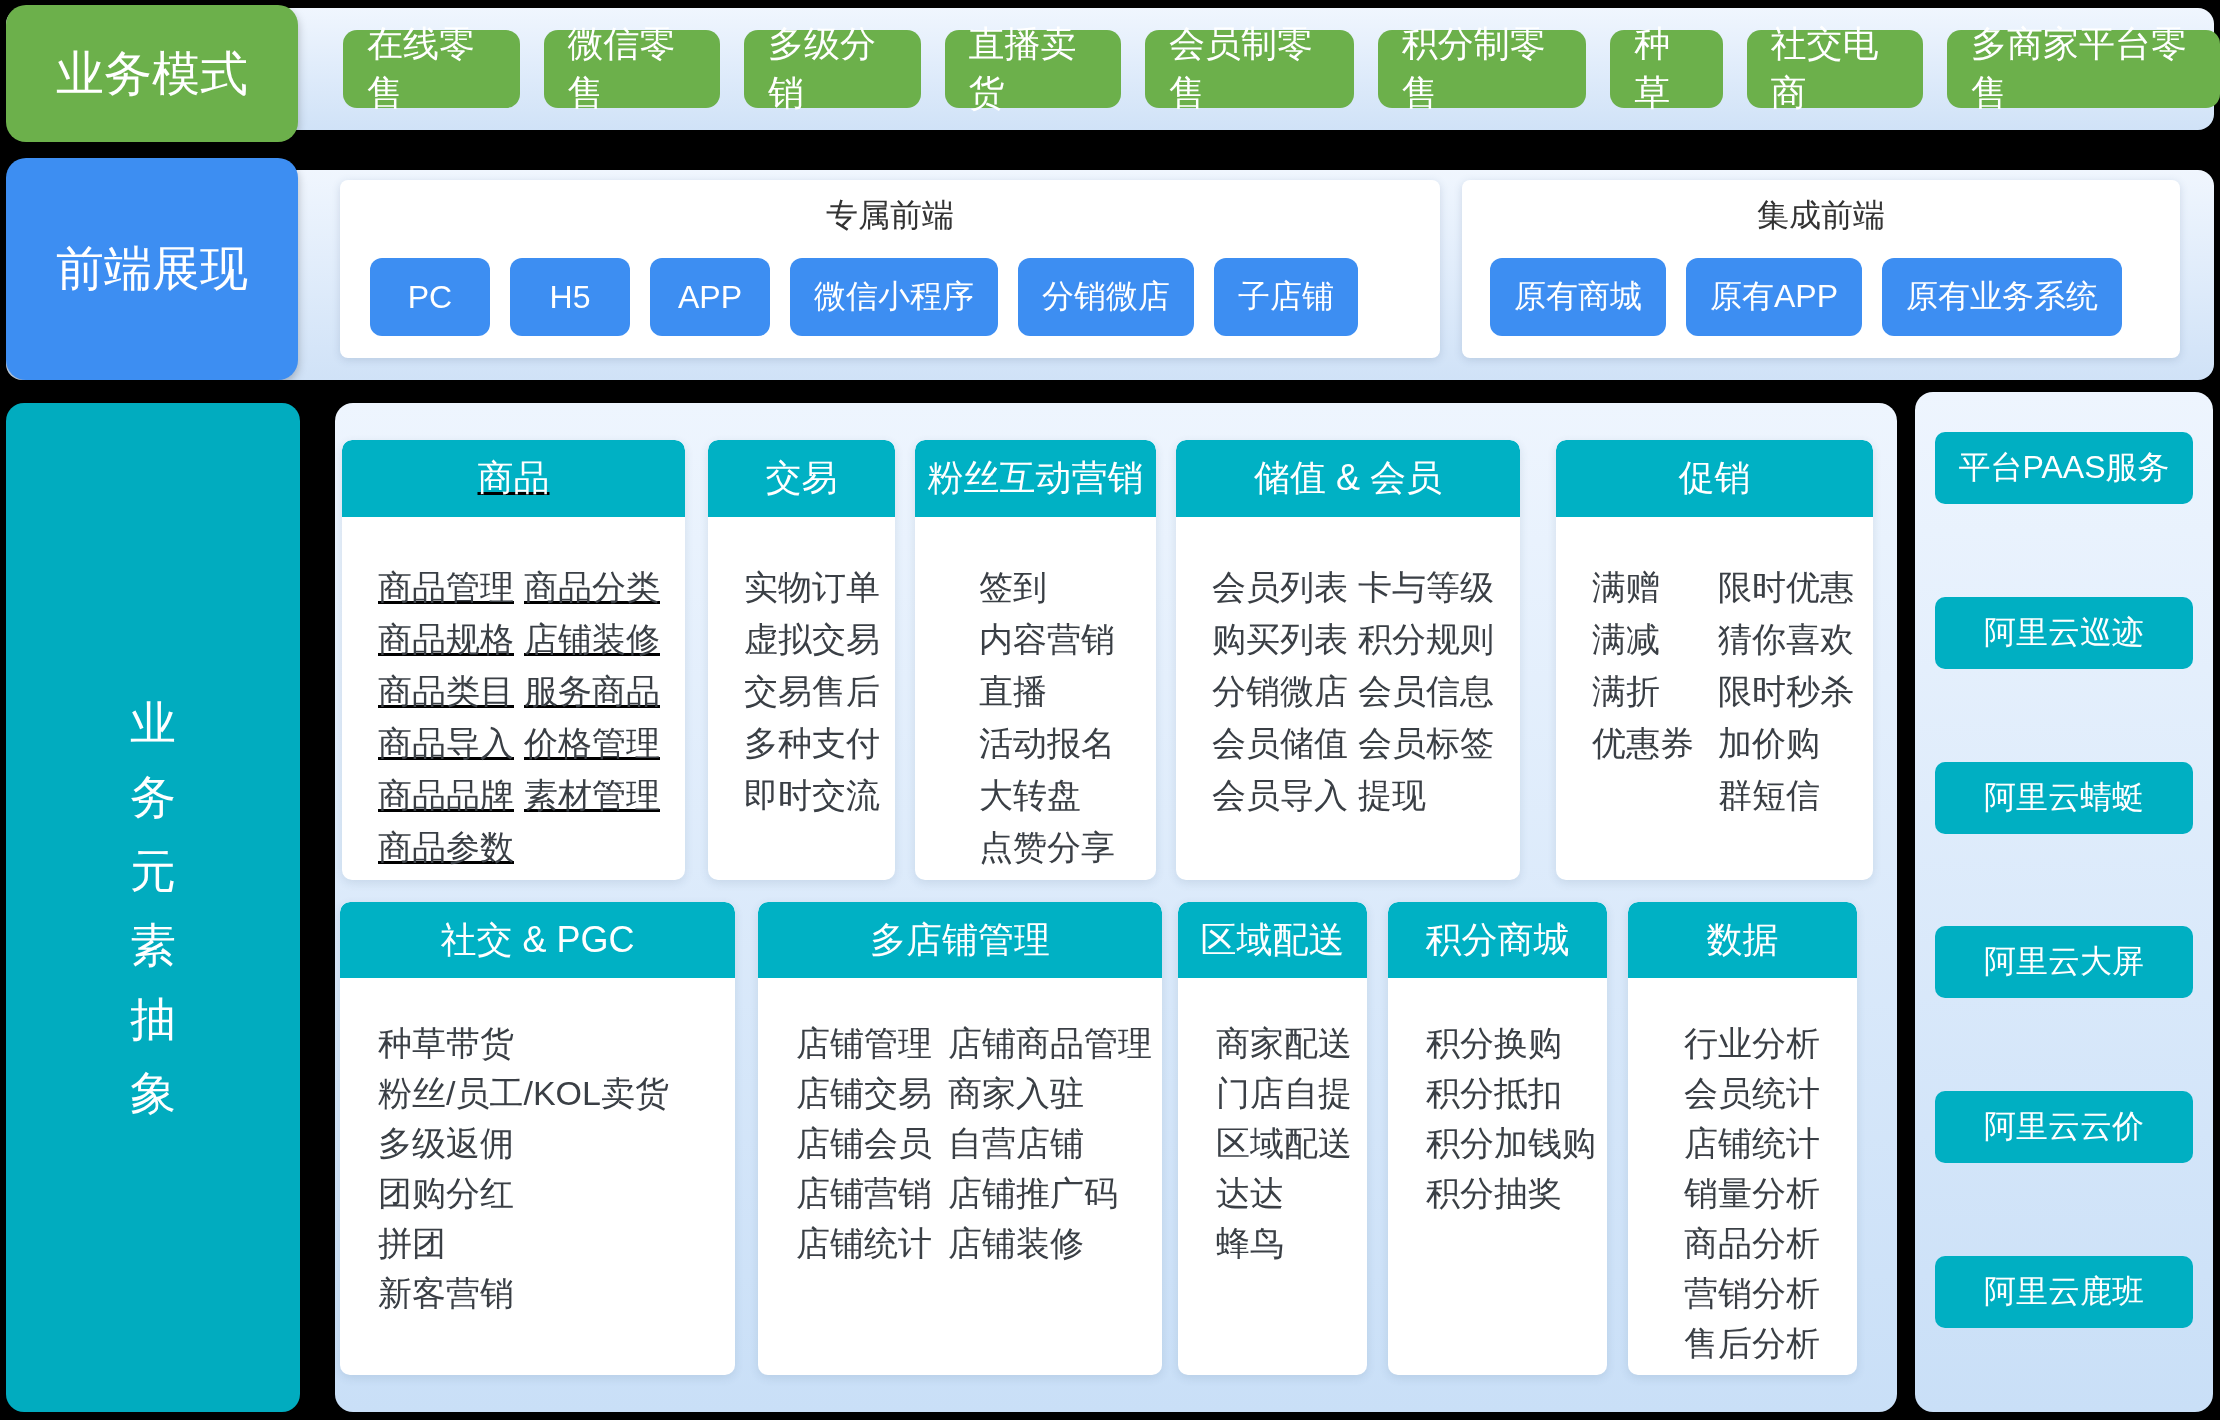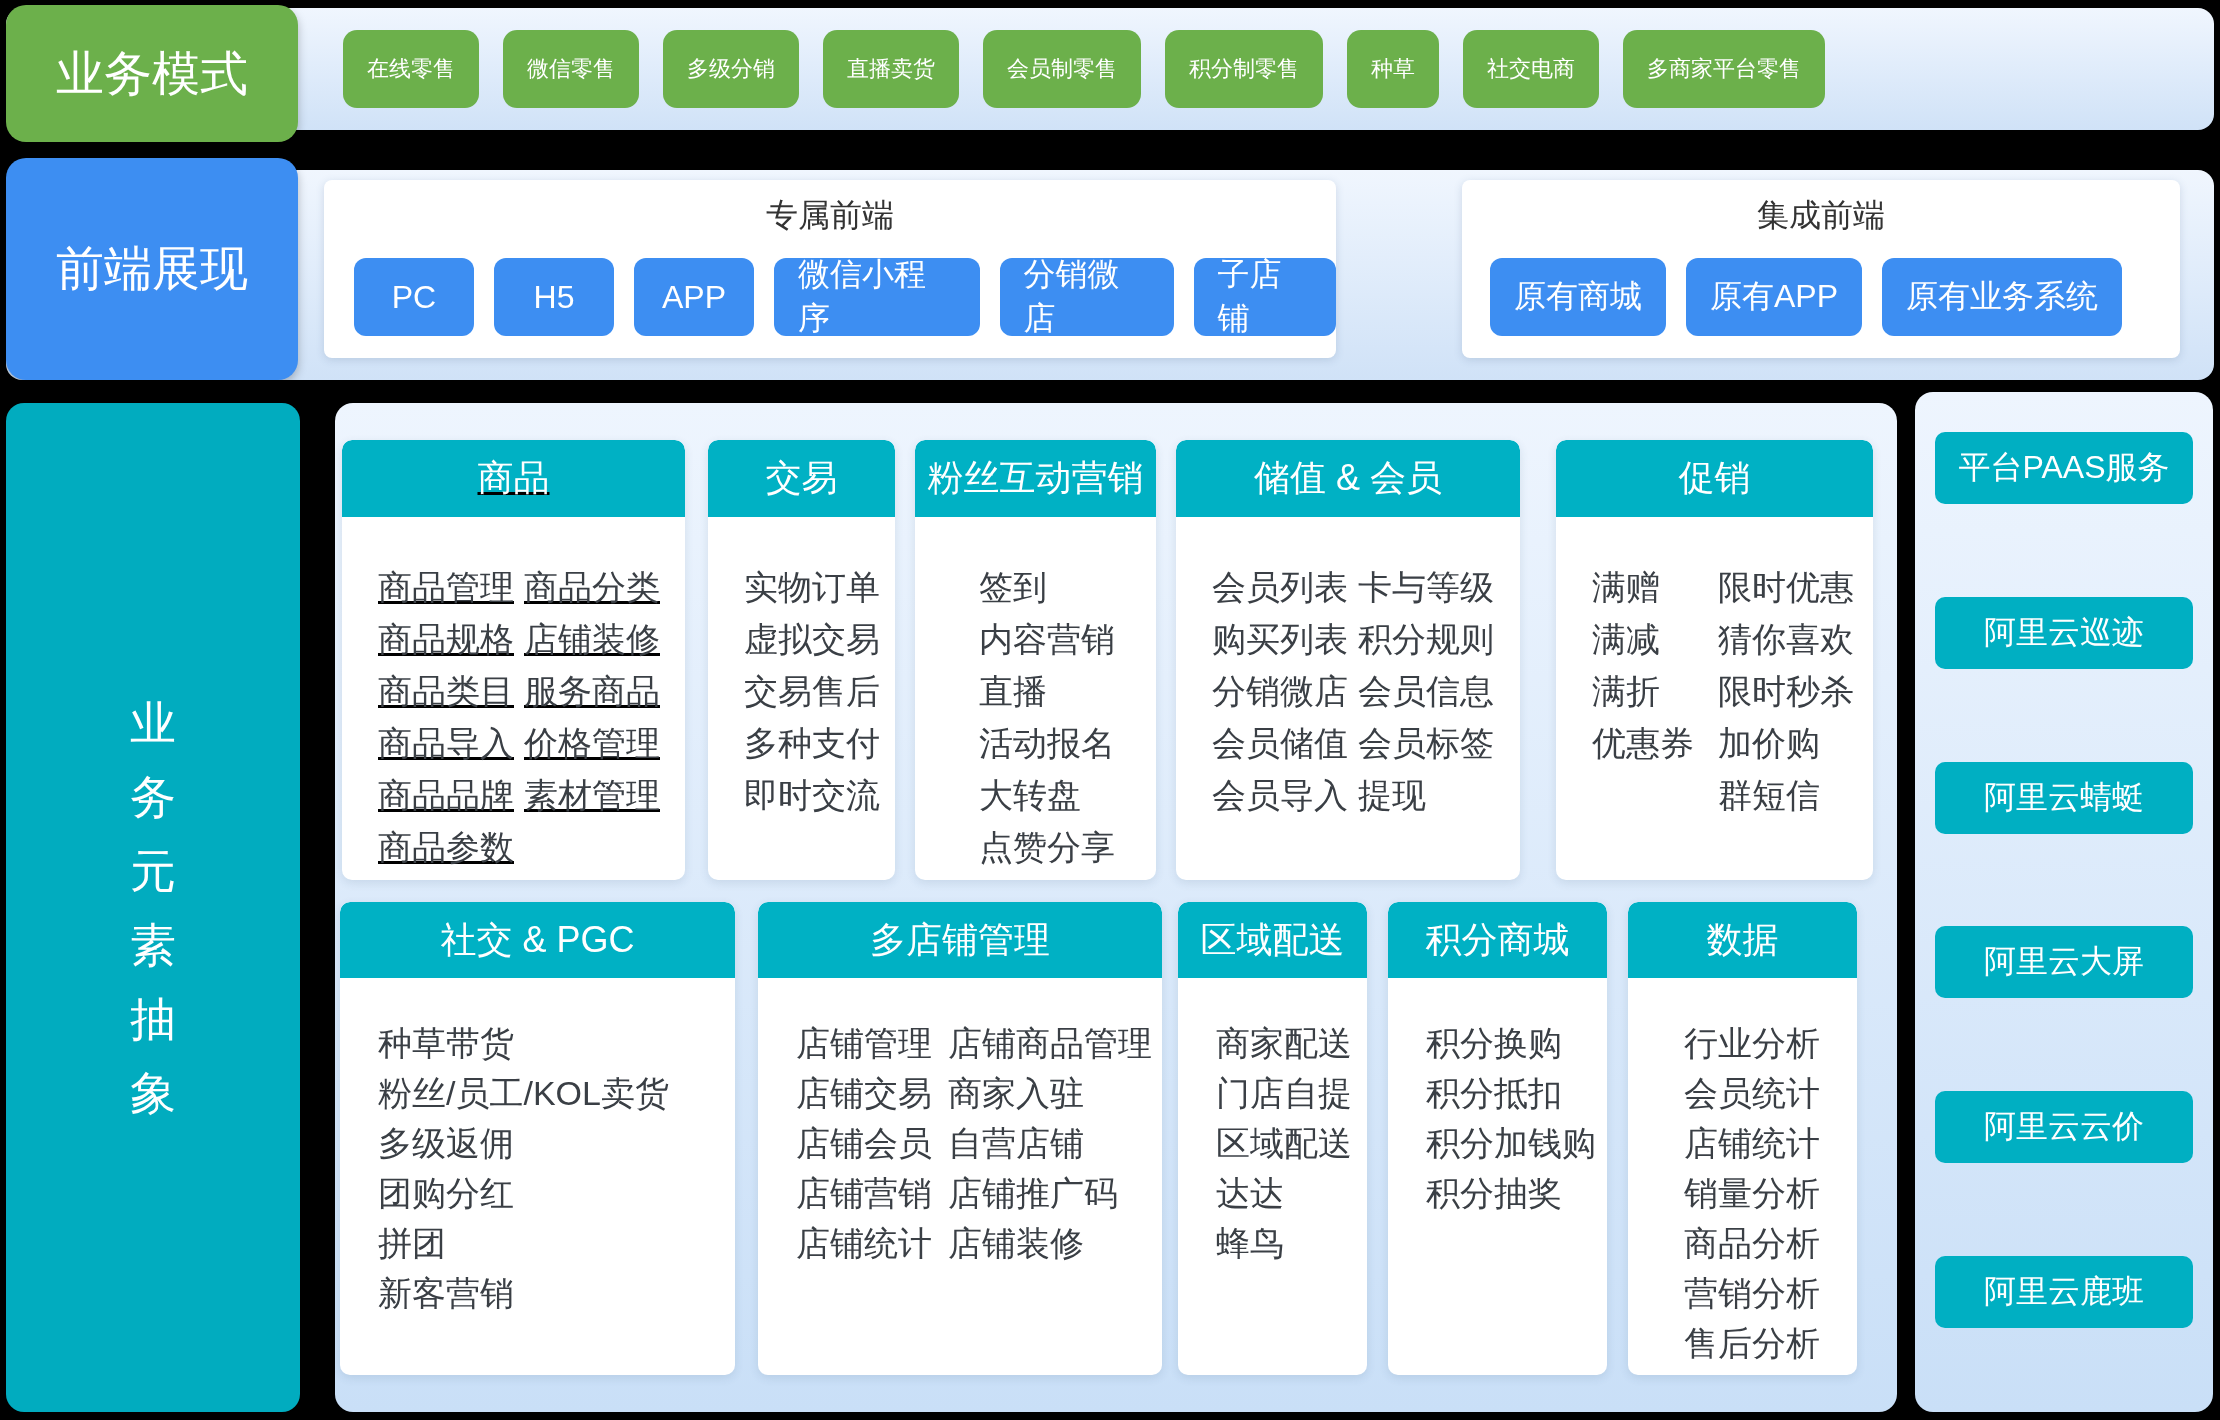--- a/index.html
+++ b/index.html
@@ -15,27 +15,27 @@
 
   
   .side-label { position:absolute; left:6px; width:292px; display:flex; align-items:center;
                 justify-content:center; color:#fff; font-size:48px; border-radius:20px;
                 box-shadow:0 4px 10px rgba(0,0,0,.25); }
   .side-label.green { top:5px; height:137px; background:#6CB04B; }
   .side-label.blue  { top:158px; height:222px; background:#3D8EF2; }
 
   
   .bm-row { position:absolute; left:343px; top:30px; height:78px; display:flex; gap:24px; }
-  .pill { display:flex; align-items:center; justify-content:center; color:#fff; font-size:22px; }
+  .pill { display:flex; align-items:center; justify-content:center; color:#fff; font-size:36px; }
   .bm-pill { background:#6CB04B; padding:0 24px; height:78px; border-radius:14px; }
 
   
   .fe-panel { position:absolute; top:180px; height:178px; background:#fff; border-radius:8px;
               box-shadow:0 2px 8px rgba(60,90,130,.18); box-sizing:border-box; }
-  .fe-panel.dedicated { left:324px; width:1012px; }
+  .fe-panel.dedicated { left:340px; width:1100px; }
   .fe-panel.integrated { left:1462px; width:718px; }
   .fe-title { text-align:center; font-size:32px; color:#333; margin-top:14px; }
   .fe-row { display:flex; gap:20px; margin:20px 0 0 30px; }
   .fe-panel.integrated .fe-row { margin-left:28px; }
   .fe-pill { background:#3D8EF2; min-width:120px; padding:0 24px; height:78px; border-radius:12px;
              font-size:32px; box-sizing:border-box; }
 
   
   .teal-side { position:absolute; left:6px; top:403px; width:294px; height:1009px;
                background:#01ACBF; border-radius:18px; display:flex; align-items:center;

